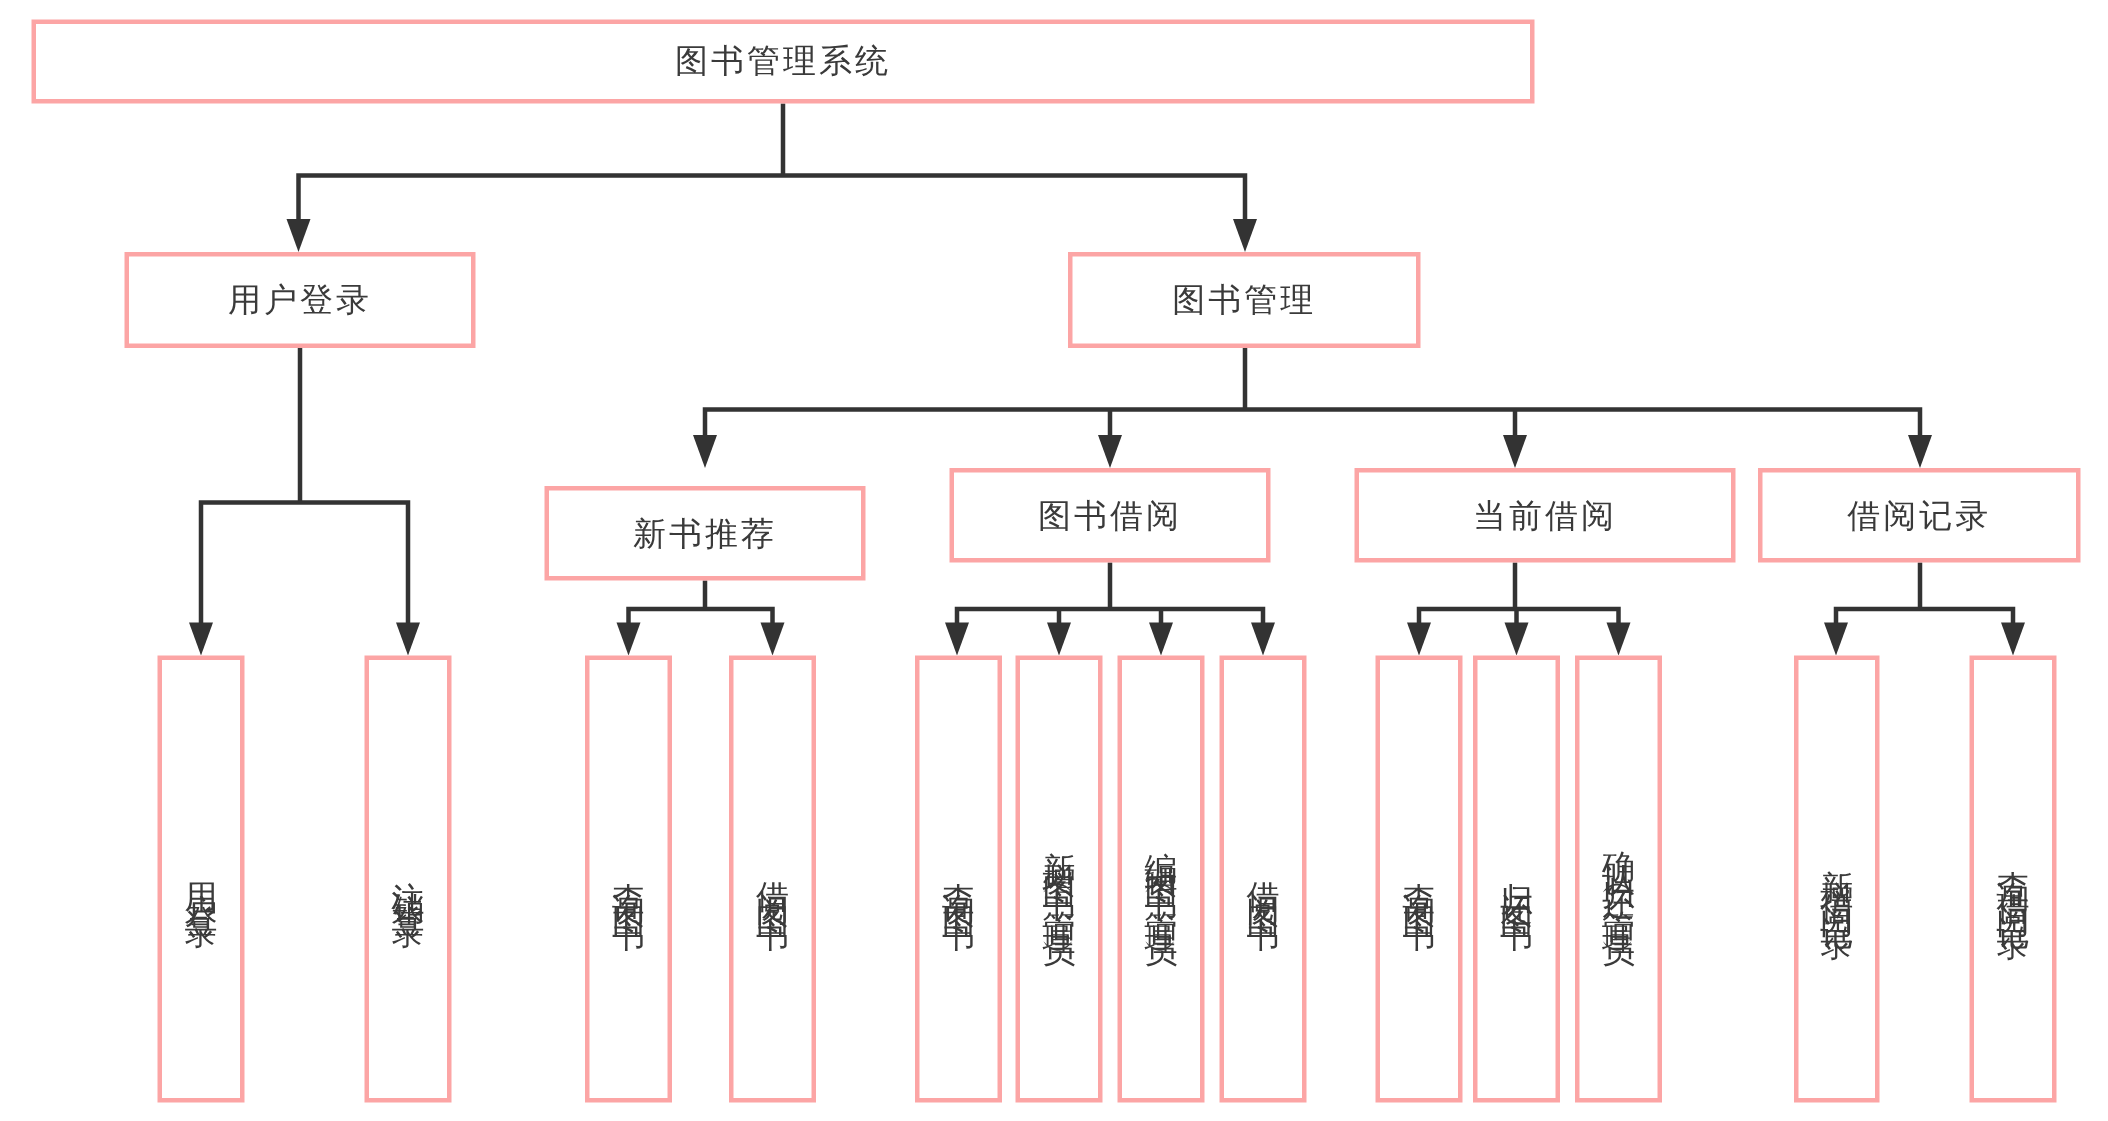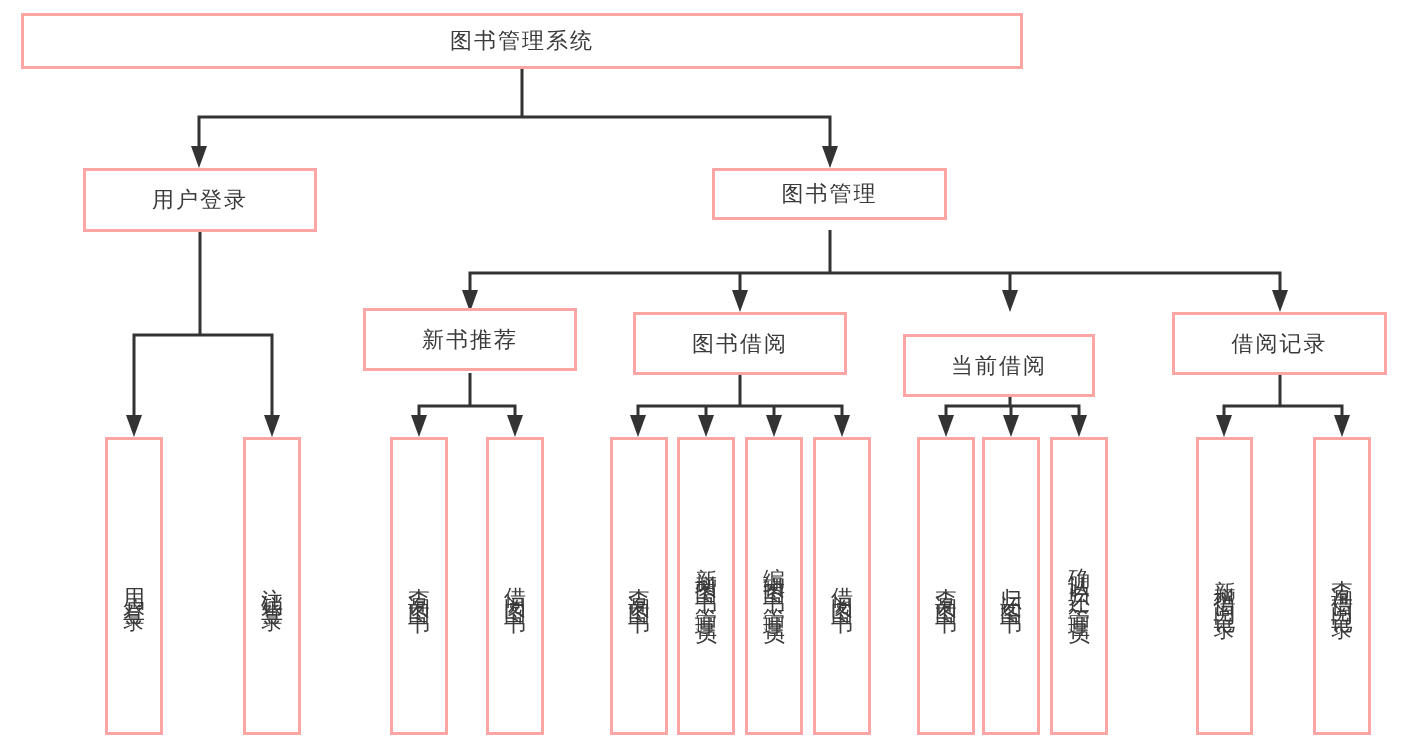--- a/index.html
+++ b/index.html
@@ -86,31 +86,31 @@
     </g>
   </svg>
 
   <div class="node hnode" style="left:21px;top:13px;width:1002px;height:56px;">
     <span>图书管理系统</span>
   </div>
 
   <div class="node hnode" style="left:83px;top:168px;width:234px;height:64px;">
     <span>用户登录</span>
   </div>
-  <div class="node hnode" style="left:712px;top:168px;width:235px;height:52px;">
+  <div class="node hnode" style="left:712px;top:168px;width:235px;height:64px;">
     <span>图书管理</span>
   </div>
 
-  <div class="node hnode" style="left:363px;top:308px;width:214px;height:63px;">
+  <div class="node hnode" style="left:363px;top:324px;width:214px;height:63px;">
     <span>新书推荐</span>
   </div>
   <div class="node hnode" style="left:633px;top:312px;width:214px;height:63px;">
     <span>图书借阅</span>
   </div>
-  <div class="node hnode" style="left:903px;top:312px;width:192px;height:63px;margin-top:22px;">
+  <div class="node hnode" style="left:903px;top:312px;width:254px;height:63px;">
     <span>当前借阅</span>
   </div>
   <div class="node hnode" style="left:1172px;top:312px;width:215px;height:63px;">
     <span>借阅记录</span>
   </div>
 
   <div class="node vnode" style="left:105px;top:437px;width:58px;height:298px;">
     <span>用户登录</span>
   </div>
   <div class="node vnode" style="left:243px;top:437px;width:58px;height:298px;">

